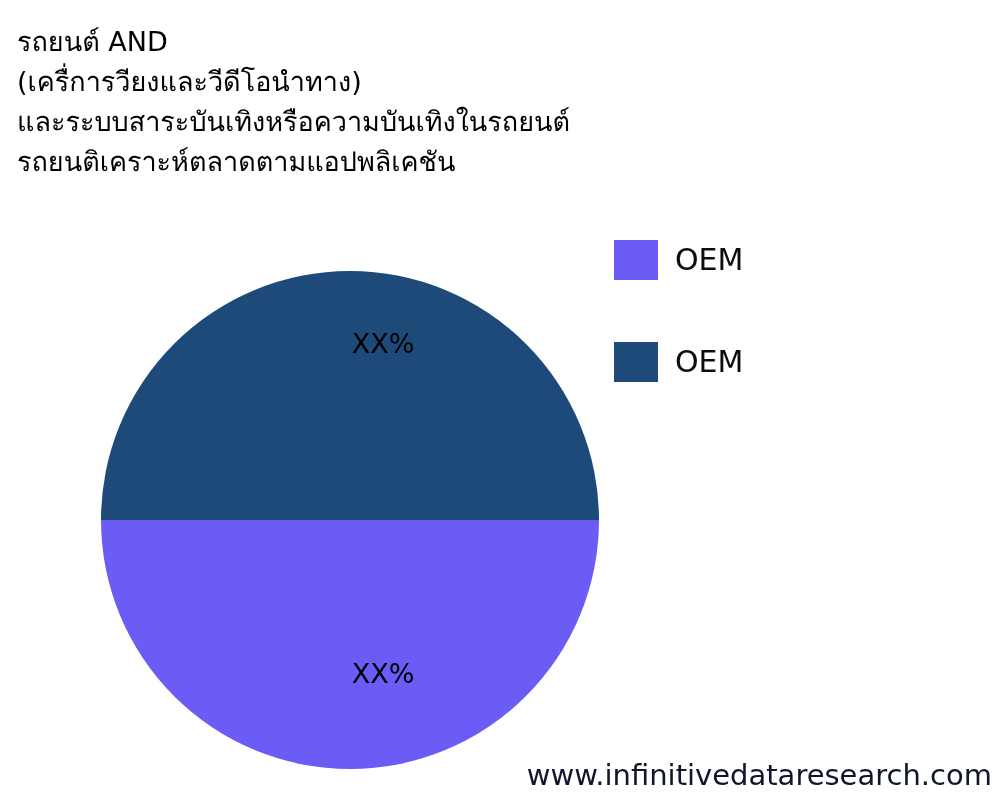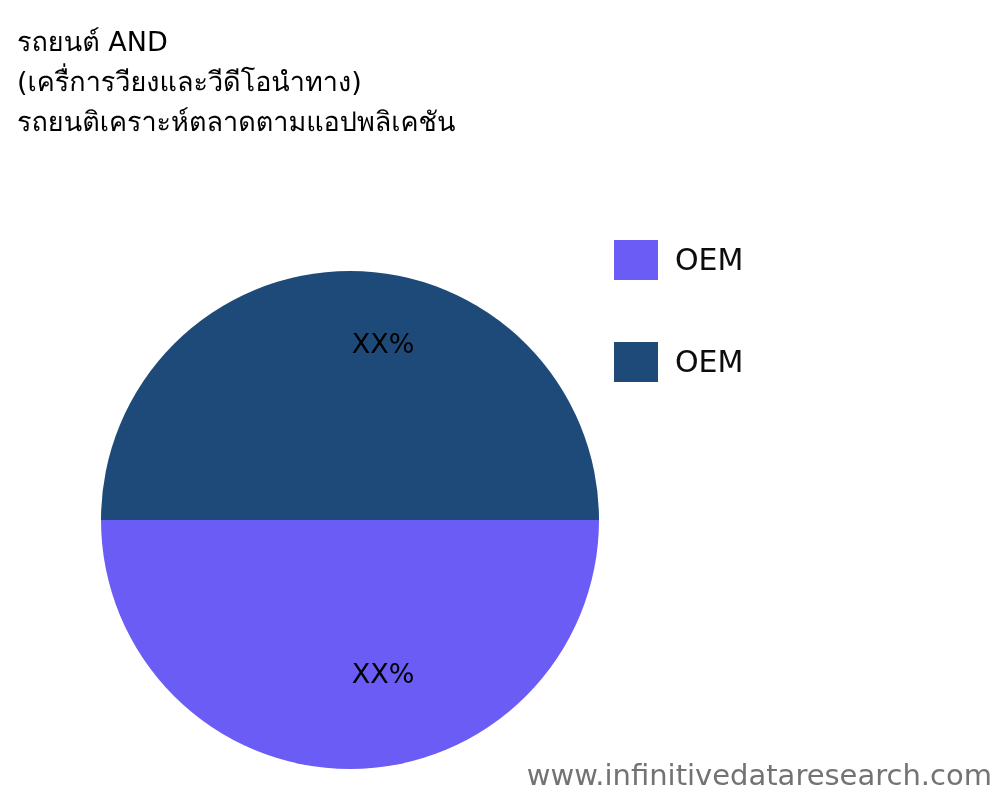--- a/index.html
+++ b/index.html
@@ -93,33 +93,34 @@
     white-space: nowrap;
   }
 
   
   #footer-url {
     position: absolute;
     right: 8px;
     bottom: 8px;
     font-family: "DejaVu Sans", "Liberation Sans", sans-serif;
     font-size: 29px;
-    color: #737373;
+    color: #0f172a;
     white-space: nowrap;
     letter-spacing: 0px;
   }
 </style>
 </head>
 <body>
 
 <div id="canvas">
 
   <div id="chart-title">
     <span class="title-line">รถยนต์ AND</span>
     <span class="title-line">(เครื่การวียงและวีดีโอนำทาง)</span>
+    <span class="title-line">และระบบสาระบันเทิงหรือความบันเทิงในรถยนต์</span>
     <span class="title-line">รถยนติเคราะห์ตลาดตามแอปพลิเคชัน</span>
   </div>
 
   <div id="pie-chart-area">
     <svg id="pie-svg" width="1000" height="800" viewBox="0 0 1000 800">
 
       <path d="M 101 490 A 249 249 0 0 1 599 490 Z" fill="#1e4a79" stroke="none"></path>
 
       <path d="M 599 490 A 249 249 0 0 1 101 490 Z" fill="#6b5cf6" stroke="none"></path>
 

